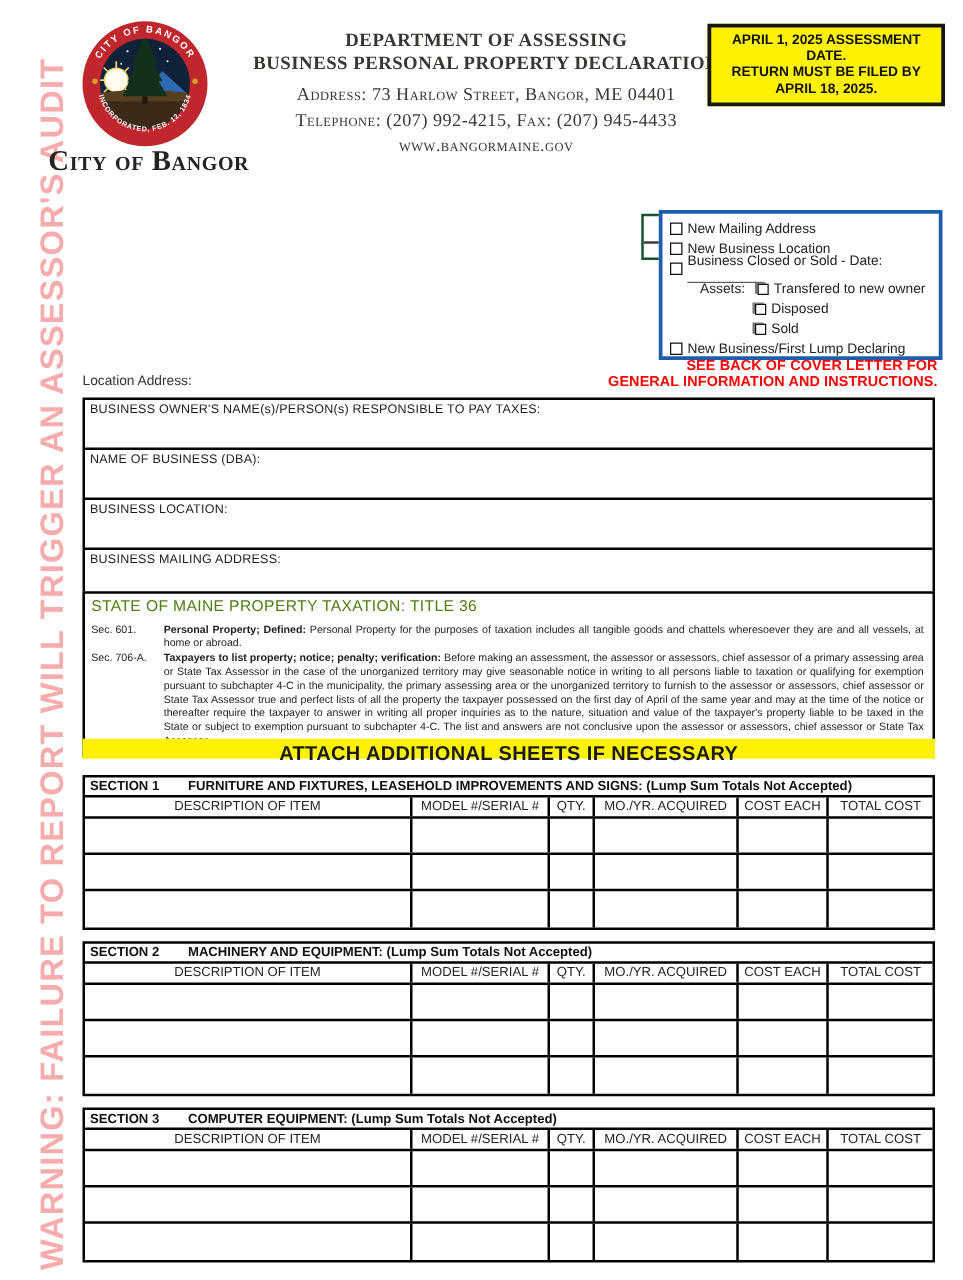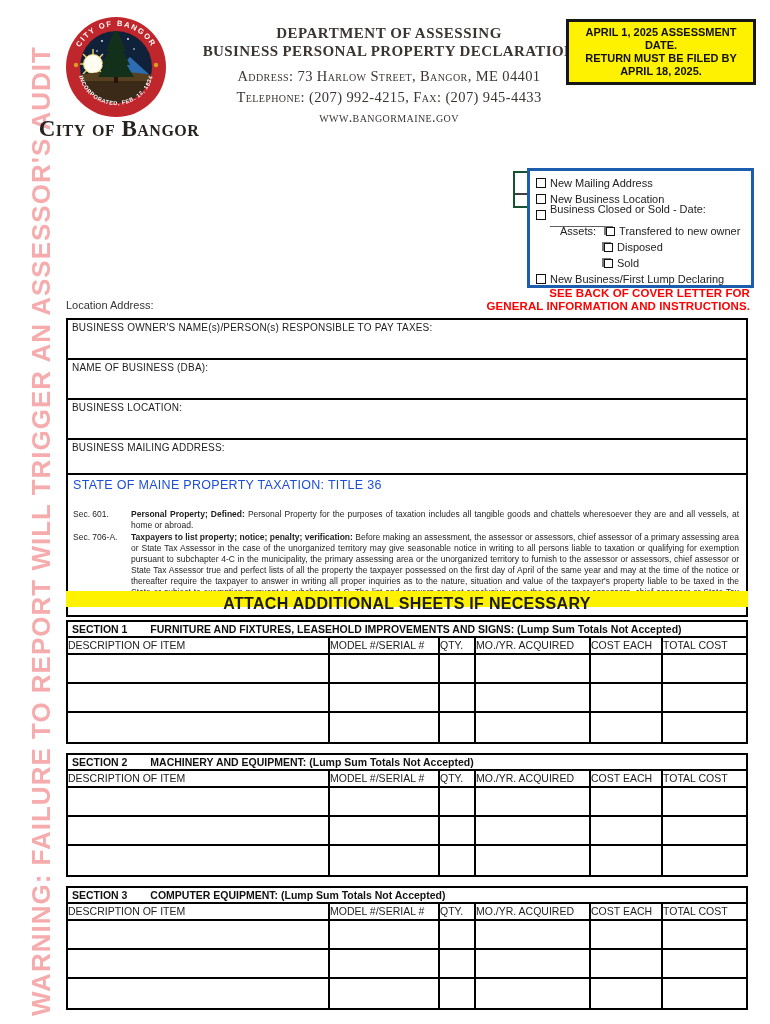--- a/index.html
+++ b/index.html
@@ -61,39 +61,39 @@
   
   .fields-table{ position:absolute; left:66px; top:318px; width:682px; border:2px solid #000; background:#fff; }
   .frow{ height:40px; border-bottom:2px solid #000; padding:2px 4px; font-size:10px; letter-spacing:0.2px; color:#1d1d1d; }
   .frow.split{ display:flex; height:31px; border-bottom:none; padding:0; }
   .fcell{ padding:2px 4px; height:100%; }
   .fcell.tel{ width:270px; border-right:2px solid #000; }
   .fcell.email{ flex:1; }
 
   
   .statute{ position:absolute; left:66px; top:473px; width:682px; border:2px solid #000; padding:2px 7px 5px 5px; background:#fff; }
-  .statute .stitle{ font-size:12.5px; letter-spacing:0.3px; margin:1px 0 17px; color:#1d4ed8; }
+  .statute .stitle{ font-size:12.5px; letter-spacing:0.3px; margin:1px 0 6px; color:#4d7c0f; }
   .sentry{ display:flex; margin-bottom:1px; }
   .sref{ flex:0 0 58px; font-size:8.5px; line-height:11px; }
   .sbody{ flex:1; font-size:8.5px; line-height:11px; text-align:justify; }
   .sbody b{ font-weight:bold; }
 
   
   .banner{ position:absolute; left:66px; top:591px; width:682px; height:16px; background:#FFF200;
     text-align:center; font-weight:bold; font-size:16px; line-height:26px; color:#1b1b1b; letter-spacing:0.3px; }
 
   
   .stable{ position:absolute; left:66px; width:682px; border:2px solid #000; background:#fff; }
   .sthead{ height:16px; line-height:15px; border-bottom:2px solid #000; font-size:10.5px; font-weight:bold; padding-left:4px; color:#111; }
   .sthead .stlabel{ margin-right:20px; }
   .gridrow{ display:grid; grid-template-columns:262px 110px 36px 115px 72px auto; }
   .gridrow > div{ border-right:2px solid #000; }
   .gridrow > div:last-child{ border-right:none; }
   .cols{ height:17px; border-bottom:2px solid #000; }
-  .cols > div{ text-align:left; font-size:10.5px; line-height:15px; color:#222; }
+  .cols > div{ text-align:center; font-size:10.5px; line-height:15px; color:#222; }
   .brow{ height:29px; border-bottom:2px solid #000; }
   .brow.last{ border-bottom:none; }
   .s1{ top:620px; } .s2{ top:753px; } .s3{ top:886px; }
 
   
   .sealtext{ fill:#ffffff; font-family:"Liberation Sans", sans-serif; font-weight:bold; }
 </style>
 </head>
 <body>
 

